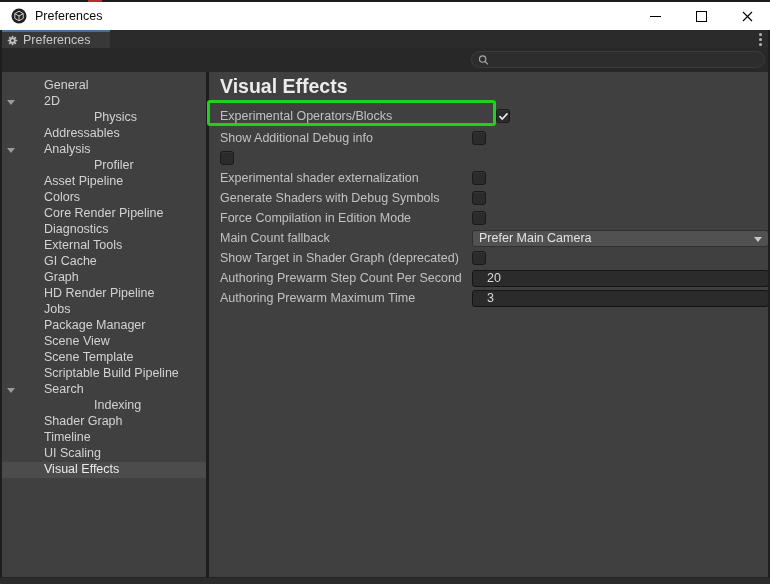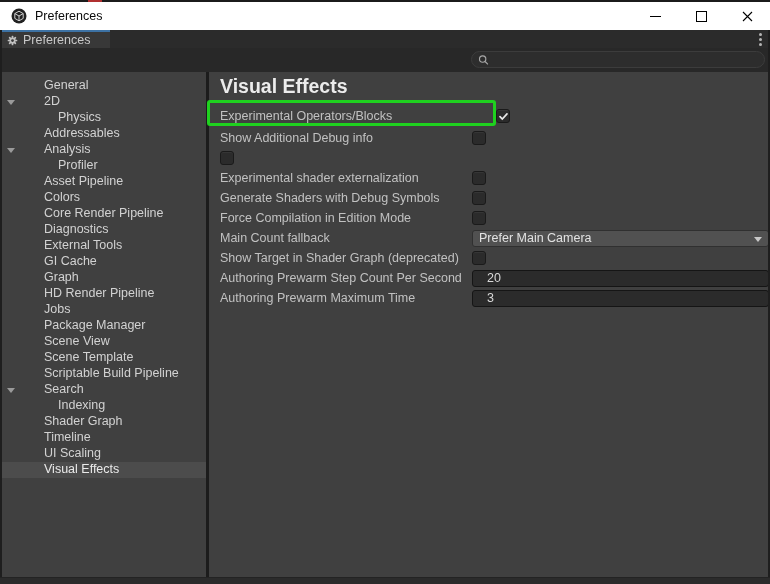--- a/index.html
+++ b/index.html
@@ -28,21 +28,21 @@
   .edge{position:absolute;top:30px;bottom:0;width:2px;background:#1e1e1e;z-index:8;}
   .edge.left{left:0;} .edge.right{right:0;}
   .bottom-edge{position:absolute;left:0;right:0;bottom:0;height:6px;background:#2b2b2b;border-top:1px solid #232323;z-index:8;}
   .sidebar{width:206px;flex:none;padding-top:6px;box-sizing:border-box;}
   .separator{width:3px;flex:none;background:#1c1c1c;}
   .main{flex:1;position:relative;padding-left:11px;box-sizing:border-box;}
   
   .srow{height:16px;display:flex;align-items:flex-start;position:relative;color:#d2d2d2;white-space:nowrap;cursor:default;padding-left:24px;}
   .srow.sel{background:#4c4c4c;color:#eaeaea;}
   .tri{position:absolute;left:7px;top:6px;width:0;height:0;border-left:4px solid transparent;border-right:4px solid transparent;border-top:5px solid #9a9a9a;}
-  .slabel.ind0{padding-left:20px;} .slabel.ind1{padding-left:34px;}
+  .slabel.ind0{padding-left:20px;} .slabel.ind1{padding-left:34px;margin-left:36px;}
   
   h1{margin:3px 0 0 0;line-height:22px;font-size:19.5px;font-weight:bold;color:#ececec;}
   #settings{margin-top:7px;}
   .row{height:20px;display:flex;align-items:center;padding-right:1px;}
   .row.first{height:24px;gap:24px;}
   .lbl{width:252px;flex:none;color:#c1c1c1;white-space:nowrap;overflow:hidden;}
   .ctrl{flex:1;display:flex;align-items:center;min-width:0;}
   .checkbox{width:14px;height:14px;box-sizing:border-box;background:#2b2b2b;border:1px solid #1a1a1a;border-radius:3px;display:flex;align-items:center;justify-content:center;box-shadow:inset 0 1px 0 rgba(255,255,255,.05);}
   .dropdown{flex:1;height:17px;box-sizing:border-box;background:#515151;border:1px solid #303030;border-radius:3px;display:flex;align-items:center;padding:0 18px 0 6px;color:#e2e2e2;position:relative;white-space:nowrap;}
   .dd-arrow{position:absolute;right:6px;top:6px;width:0;height:0;border-left:4px solid transparent;border-right:4px solid transparent;border-top:5px solid #c8c8c8;}

